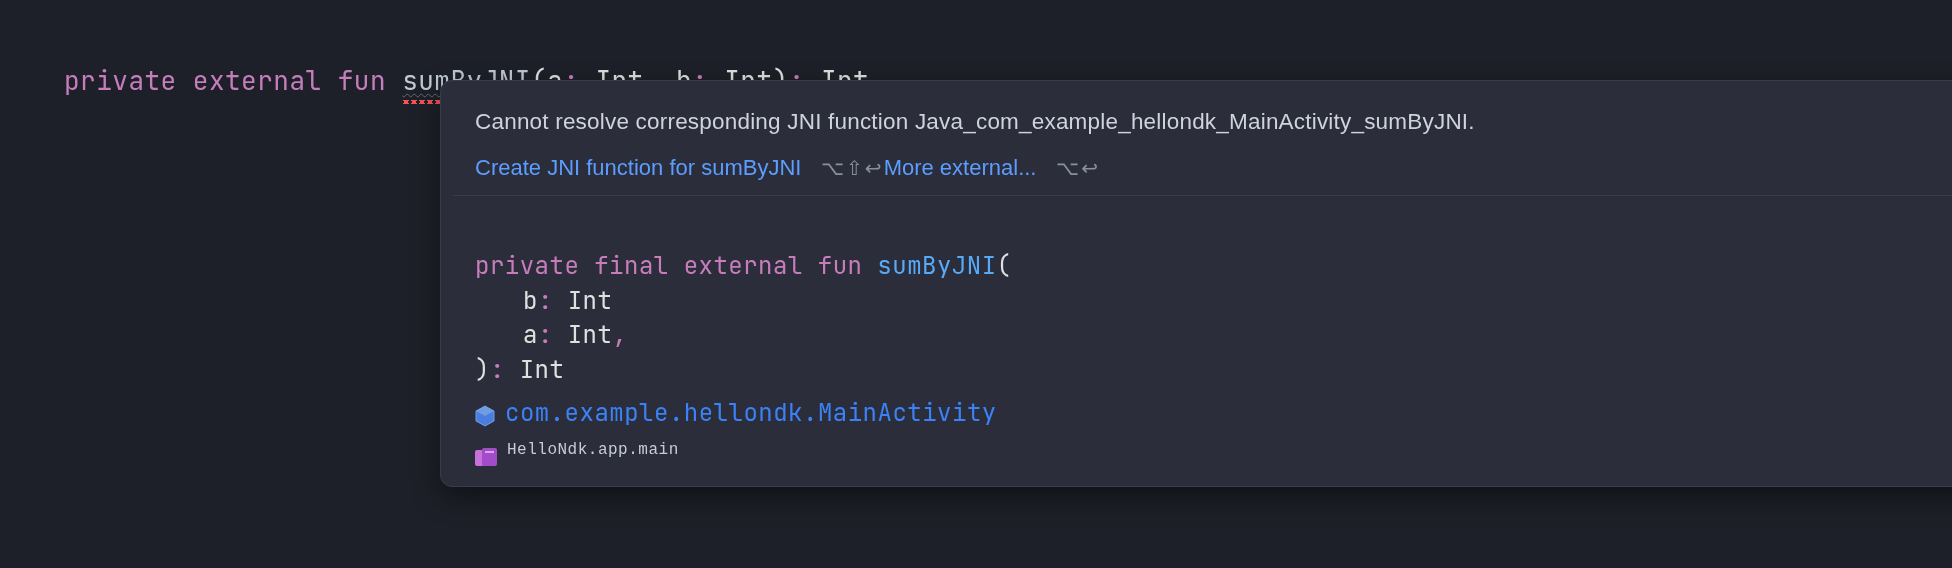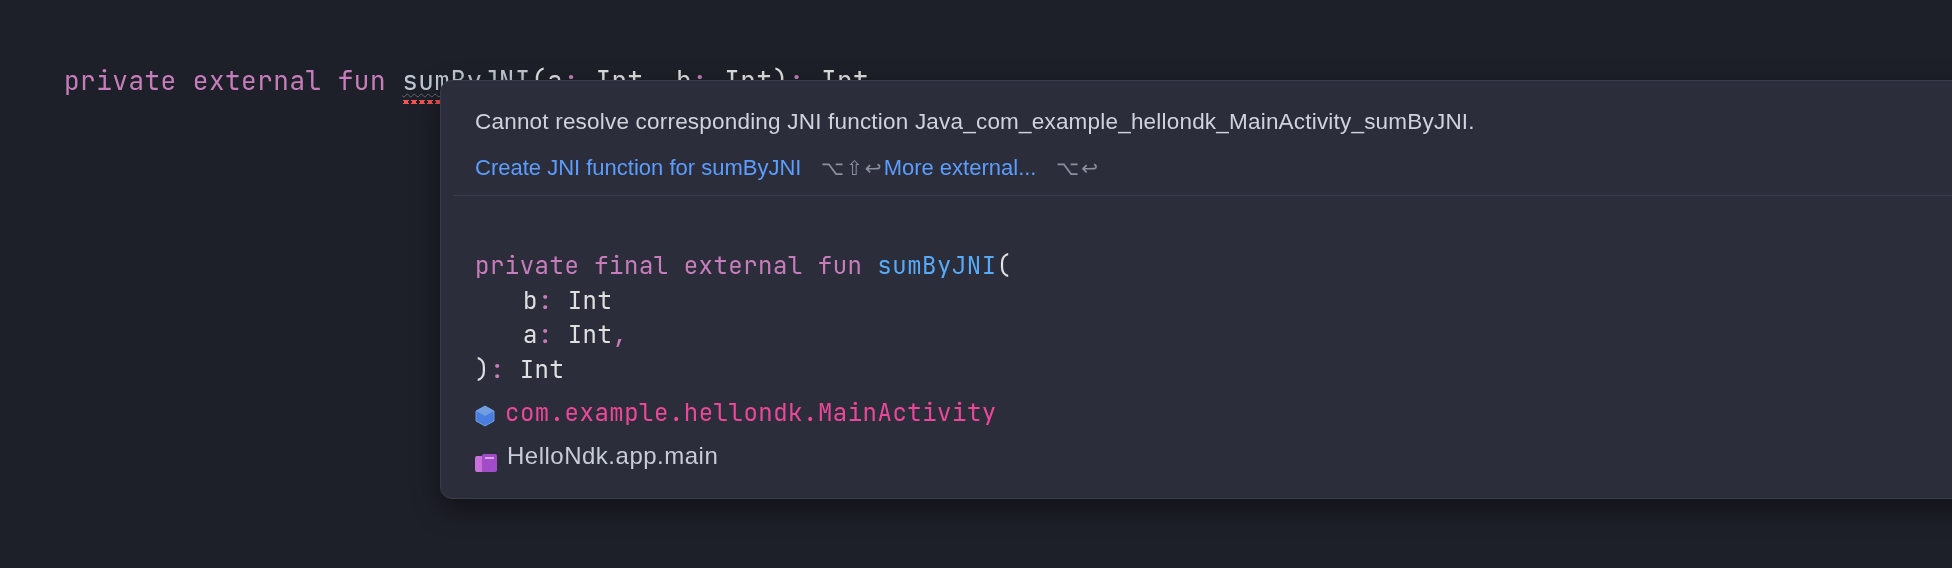--- a/index.html
+++ b/index.html
@@ -119,29 +119,29 @@
   .sig-colon { color: #c77dbb; }
   .sig-type { color: #e0e0e0; }
   .sig-row { display: block; white-space: pre; }
   .loc-row {
     display: flex;
     align-items: center;
     gap: 10px;
     margin-top: 8px;
   }
   .loc-class {
-    color: #ec4899;
+    color: #3b82f6;
     font-family: 'JetBrains Mono', monospace;
     font-size: 24px;
     letter-spacing: 0.5px;
   }
   .loc-module {
     color: #c7ccd6;
-    font-family: Liberation Sans, sans-serif;
-    font-size: 24px;
+    font-family: Liberation Mono, monospace;
+    font-size: 16px;
   }
   .icon-class {
     width: 20px; height: 22px; display: inline-block; flex-shrink: 0;
   }
   .icon-module {
     width: 22px; height: 18px; display: inline-block; flex-shrink: 0;
   }
 </style>
 </head>
 <body>

